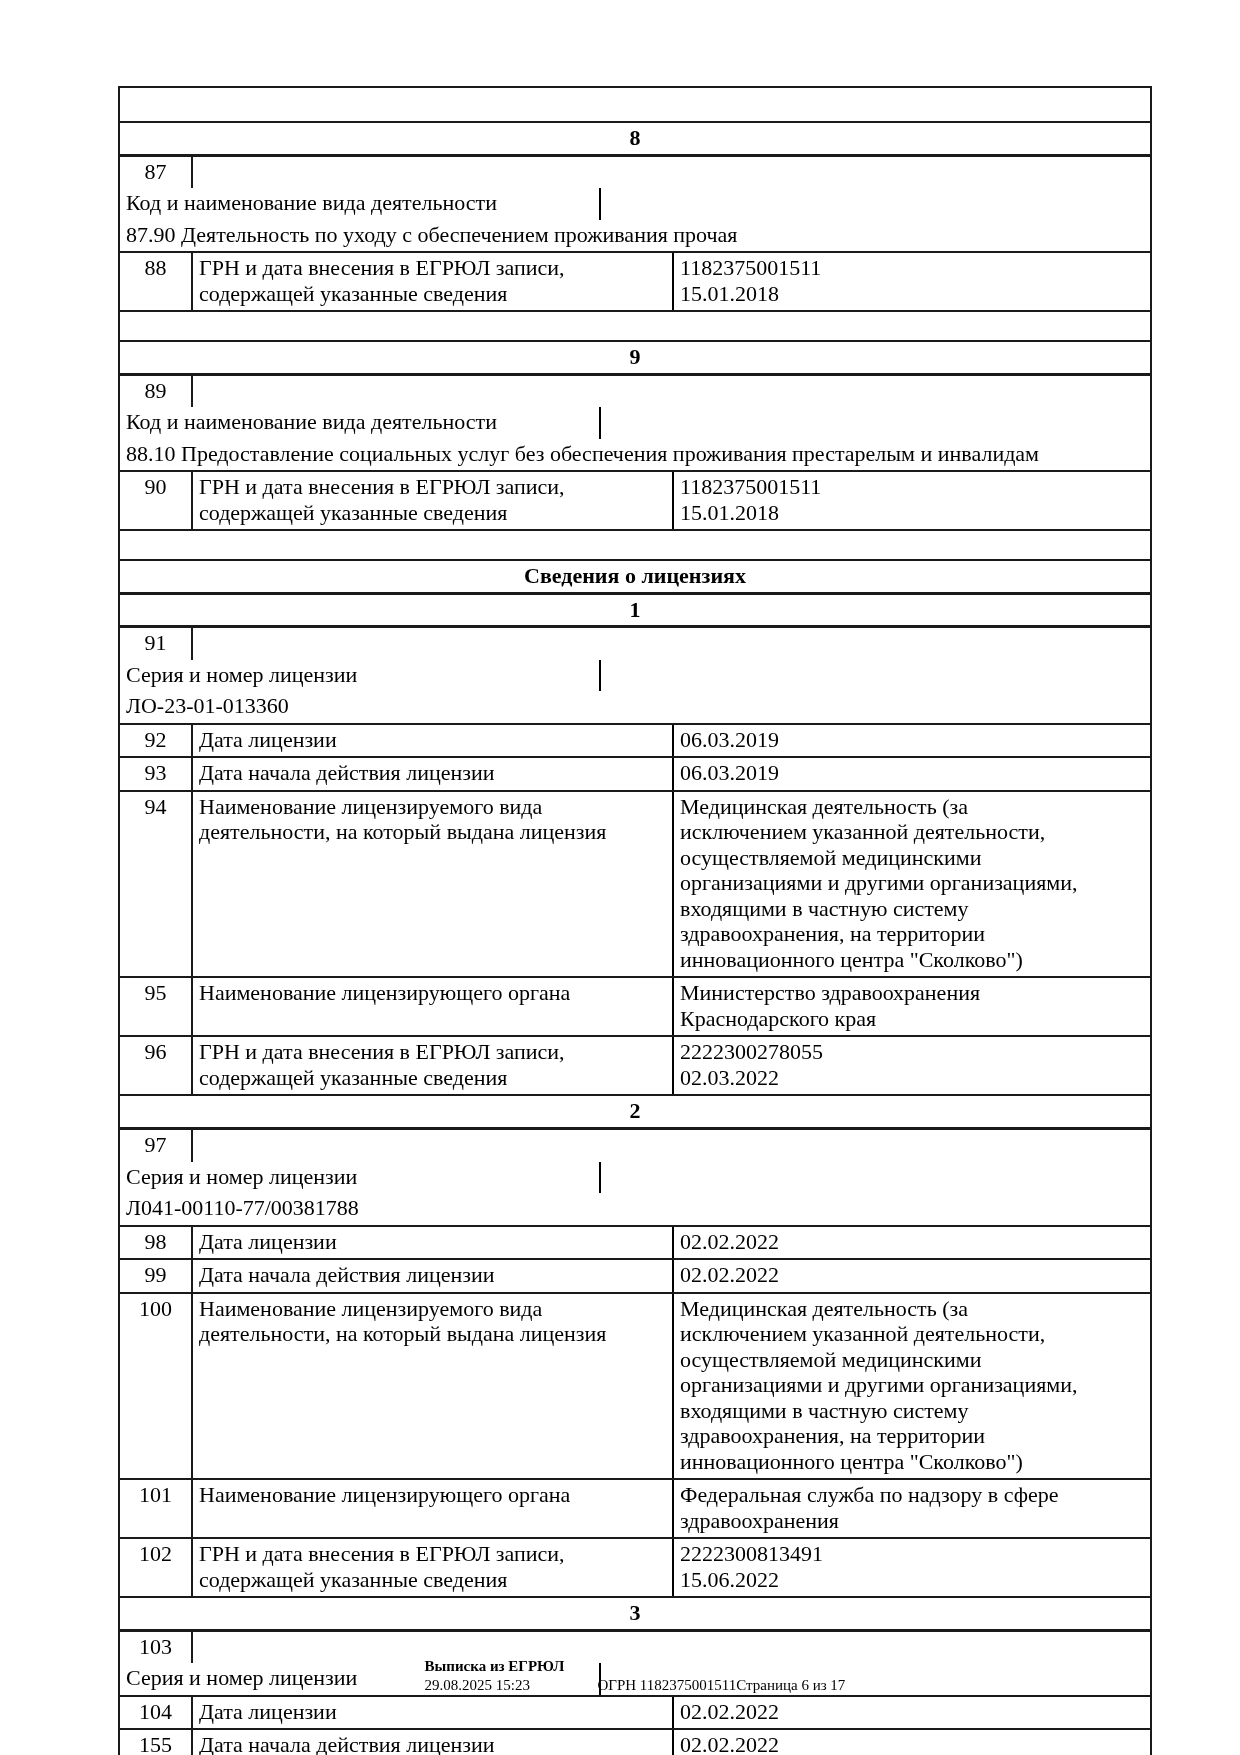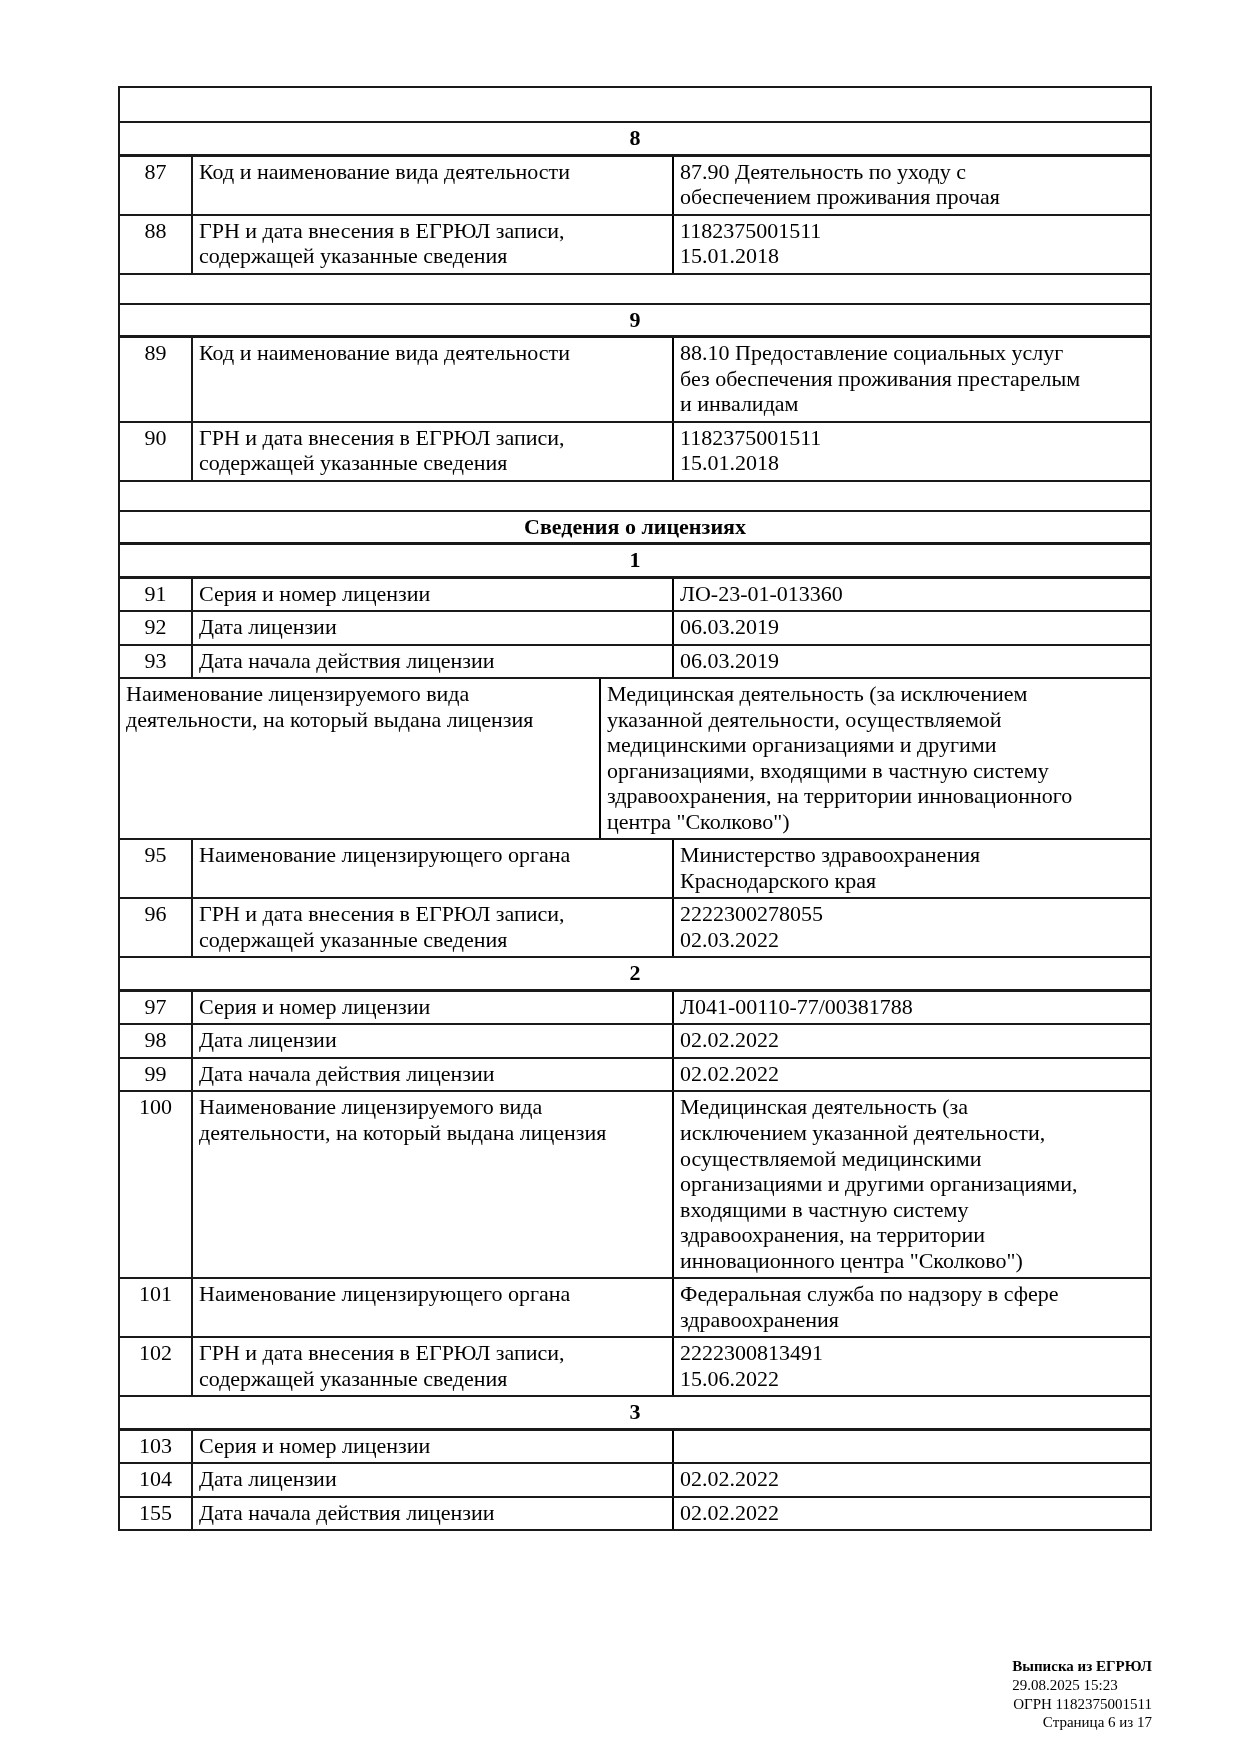--- a/index.html
+++ b/index.html
@@ -32,21 +32,21 @@
     line-height: 1.16;
   }
   .row {
     display: flex;
     align-items: stretch;
     box-sizing: border-box;
   }
   .row + .row { border-top: 2px solid #1a1a1a; }
   .row-section + .row,
   .row-title + .row,
-  .row.pre-section { border-top-width: 3px; }
+  .row.pre-section { border-top-width: 3px; flex-direction: column; }
   .row-empty { min-height: 30px; }
   .row:first-child { min-height: 33px; }
   .row-section, .row-title {
     display: block;
     text-align: center;
     font-weight: bold;
     padding: 2px 4px 3px 4px;
   }
   .cell {
     box-sizing: border-box;
@@ -73,21 +73,20 @@
   .footer {
     position: absolute;
     left: 118px;
     top: 1657px;
     width: 1034px;
     display: flex;
     justify-content: center;
     align-items: flex-end;
     font-size: 15px;
     line-height: 1.25;
-    flex-direction: column;
   }
   .footer-left { text-align: left; }
   .footer-doc-type { font-weight: bold; }
   .footer-center { text-align: center; margin-left: 33px; }
   .footer-right { text-align: right; }
 </style>
 </head>
 <body>
 
 <div class="page">
@@ -131,20 +130,21 @@
         <div class="cell cell-num">92</div>
         <div class="cell cell-label">Дата лицензии</div>
         <div class="cell cell-value">06.03.2019</div>
       </div>
       <div class="row row-data">
         <div class="cell cell-num">93</div>
         <div class="cell cell-label">Дата начала действия лицензии</div>
         <div class="cell cell-value">06.03.2019</div>
       </div>
       <div class="row row-data">
+        <div class="cell cell-num">94</div>
         <div class="cell cell-label">Наименование лицензируемого вида деятельности, на который выдана лицензия</div>
         <div class="cell cell-value">Медицинская деятельность (за исключением указанной деятельности, осуществляемой медицинскими организациями и другими организациями, входящими в частную систему здравоохранения, на территории инновационного центра "Сколково")</div>
       </div>
       <div class="row row-data">
         <div class="cell cell-num">95</div>
         <div class="cell cell-label">Наименование лицензирующего органа</div>
         <div class="cell cell-value">Министерство здравоохранения Краснодарского края</div>
       </div>
       <div class="row row-data">
         <div class="cell cell-num">96</div>

